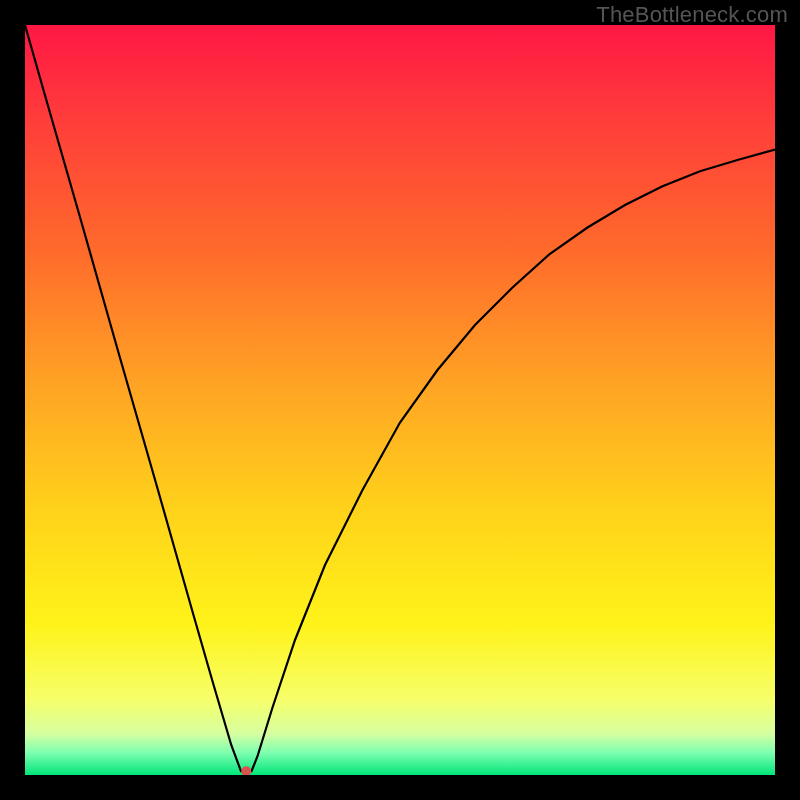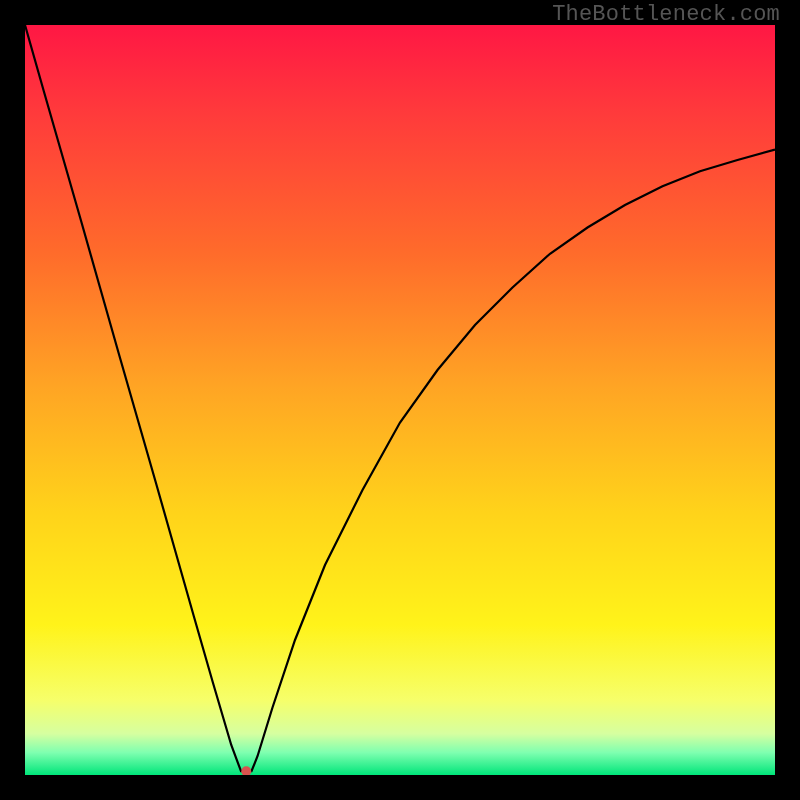--- a/index.html
+++ b/index.html
@@ -22,24 +22,24 @@
   .plot {
     position: absolute;
     left: 0;
     top: 0;
     width: 750px;
     height: 750px;
   }
   .watermark {
     position: absolute;
     top: 2px;
-    right: 20px;
+    right: 12px;
     color: #555;
     font-size: 22px;
-    font-family: Liberation Mono, monospace;
+    font-family: Liberation Sans, sans-serif;
     letter-spacing: 0.2px;
   }
   svg { display: block; }
 </style>
 </head>
 <body>
 
 <div class="watermark">TheBottleneck.com</div>
 
 <div class="frame">

